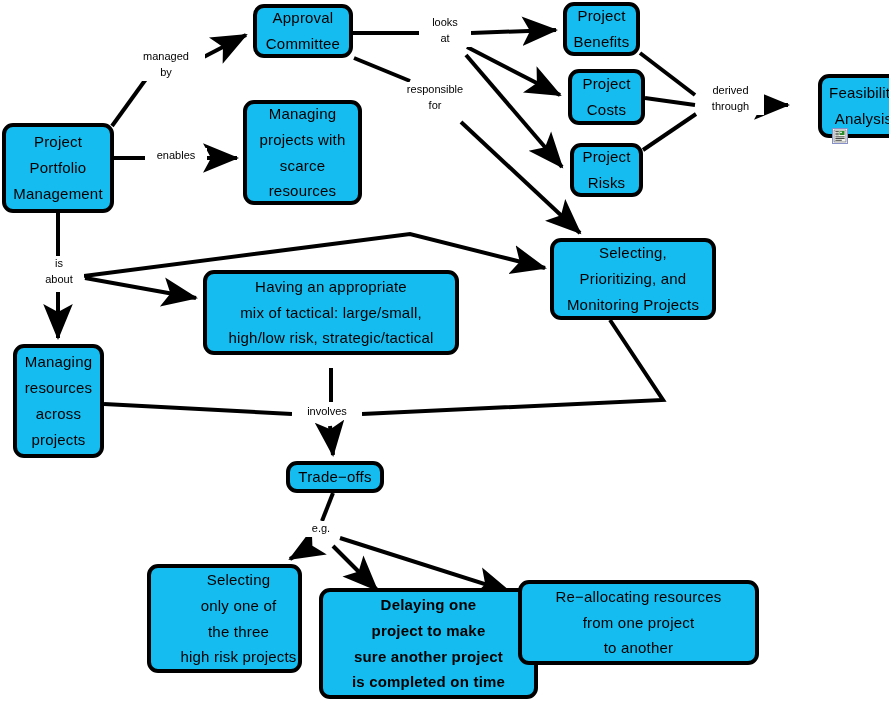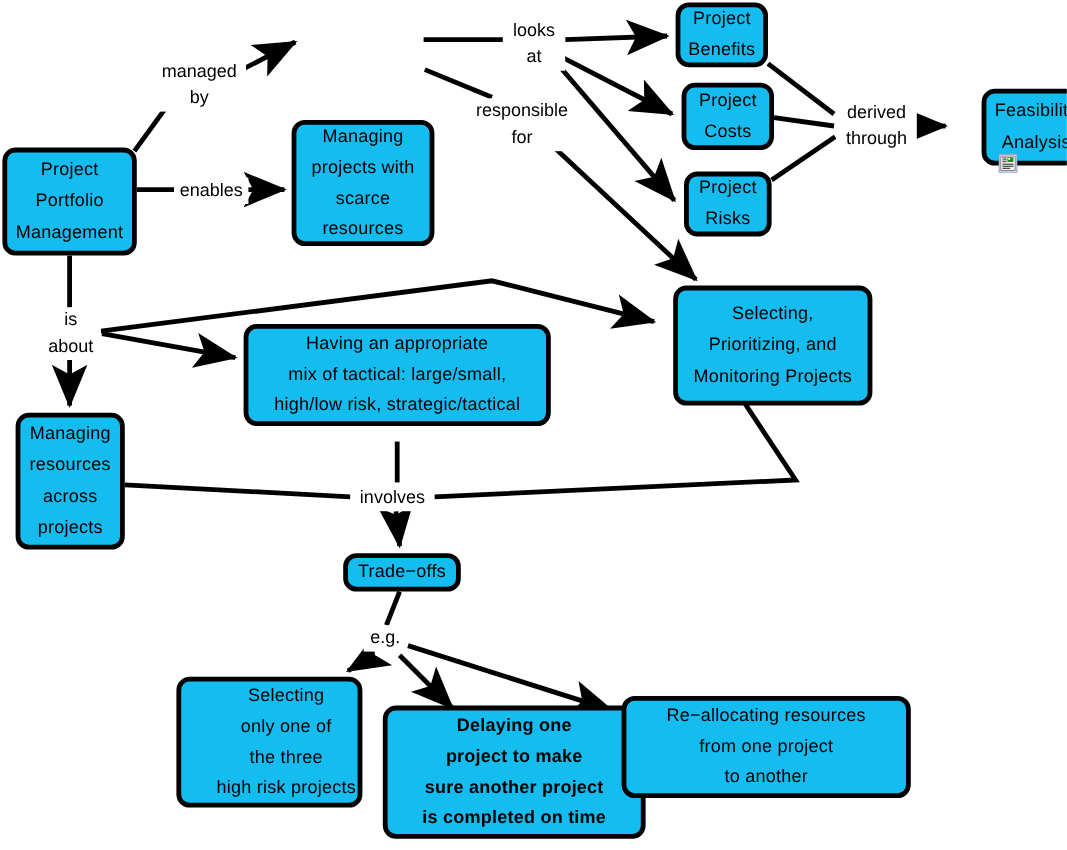--- a/index.html
+++ b/index.html
@@ -43,21 +43,21 @@
     line-height: 1.72;
     letter-spacing: 0.2px;
     z-index: 5;
     padding: 0 4px;
   }
   .node .ln { display: block; white-space: nowrap; }
   .linklabel {
     position: absolute;
     color: #000000;
     font-family: "Liberation Sans", sans-serif;
-    font-size: 15px;
+    font-size: 11px;
     line-height: 1.45;
     background: #ffffff;
     text-align: center;
     white-space: nowrap;
     z-index: 6;
     padding: 0 1px;
   }
   .resicon {
     position: absolute;
     width: 16px;
@@ -129,20 +129,24 @@
 
     <path d="M340,538 L510,592" stroke="#000" stroke-width="4" fill="none" marker-end="url(#ah)"></path>
   </svg>
 
   <div class="node" style="left:2px; top:123px; width:112px; height:90px;">
     <span class="ln">Project</span>
     <span class="ln">Portfolio</span>
     <span class="ln">Management</span>
   </div>
 
+  <div class="node" style="left:253px; top:4px; width:100px; height:54px;">
+    <span class="ln">Approval</span>
+    <span class="ln">Committee</span>
+  </div>
 
   <div class="node" style="left:243px; top:100px; width:119px; height:105px;">
     <span class="ln">Managing</span>
     <span class="ln">projects  with</span>
     <span class="ln">scarce</span>
     <span class="ln">resources</span>
   </div>
 
   <div class="node" style="left:563px; top:2px; width:77px; height:54px;">
     <span class="ln">Project</span>
@@ -171,21 +175,21 @@
     <rect x="7.5" y="3" width="5" height="4" fill="#2a8a2a"></rect>
     <rect x="8.2" y="3.7" width="1.6" height="1.4" fill="#ffffff"></rect>
     <rect x="3.4" y="3.2" width="3.4" height="0.8" fill="#333"></rect>
     <rect x="3.4" y="4.8" width="3.4" height="0.8" fill="#333"></rect>
     <rect x="3.4" y="6.4" width="3.4" height="0.8" fill="#333"></rect>
     <rect x="3.4" y="8.4" width="9.2" height="0.9" fill="#333"></rect>
     <rect x="3.4" y="10.1" width="9.2" height="0.9" fill="#333"></rect>
     <rect x="3.4" y="11.8" width="6.4" height="0.9" fill="#333"></rect>
   </svg>
 
-  <div class="node" style="left:550px; top:238px; width:166px; height:100px;margin-left:11px;">
+  <div class="node" style="left:550px; top:238px; width:166px; height:82px;">
     <span class="ln">Selecting,</span>
     <span class="ln">Prioritizing,  and</span>
     <span class="ln">Monitoring  Projects</span>
   </div>
 
   <div class="node" style="left:203px; top:270px; width:256px; height:85px;">
     <span class="ln">Having  an  appropriate</span>
     <span class="ln">mix  of  tactical:  large/small,</span>
     <span class="ln">high/low  risk,  strategic/tactical</span>
   </div>

